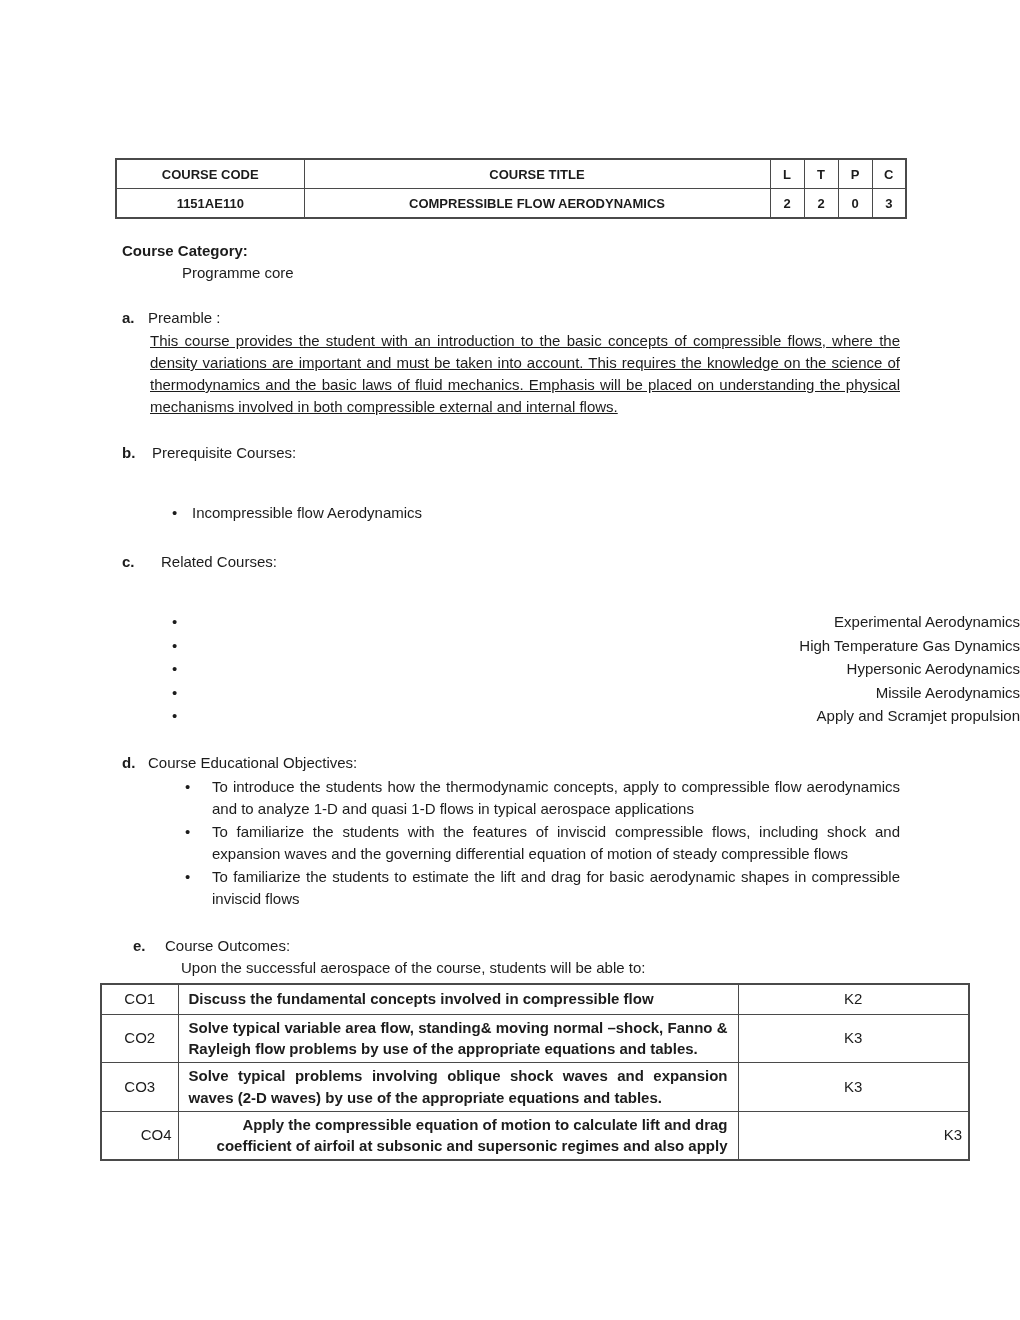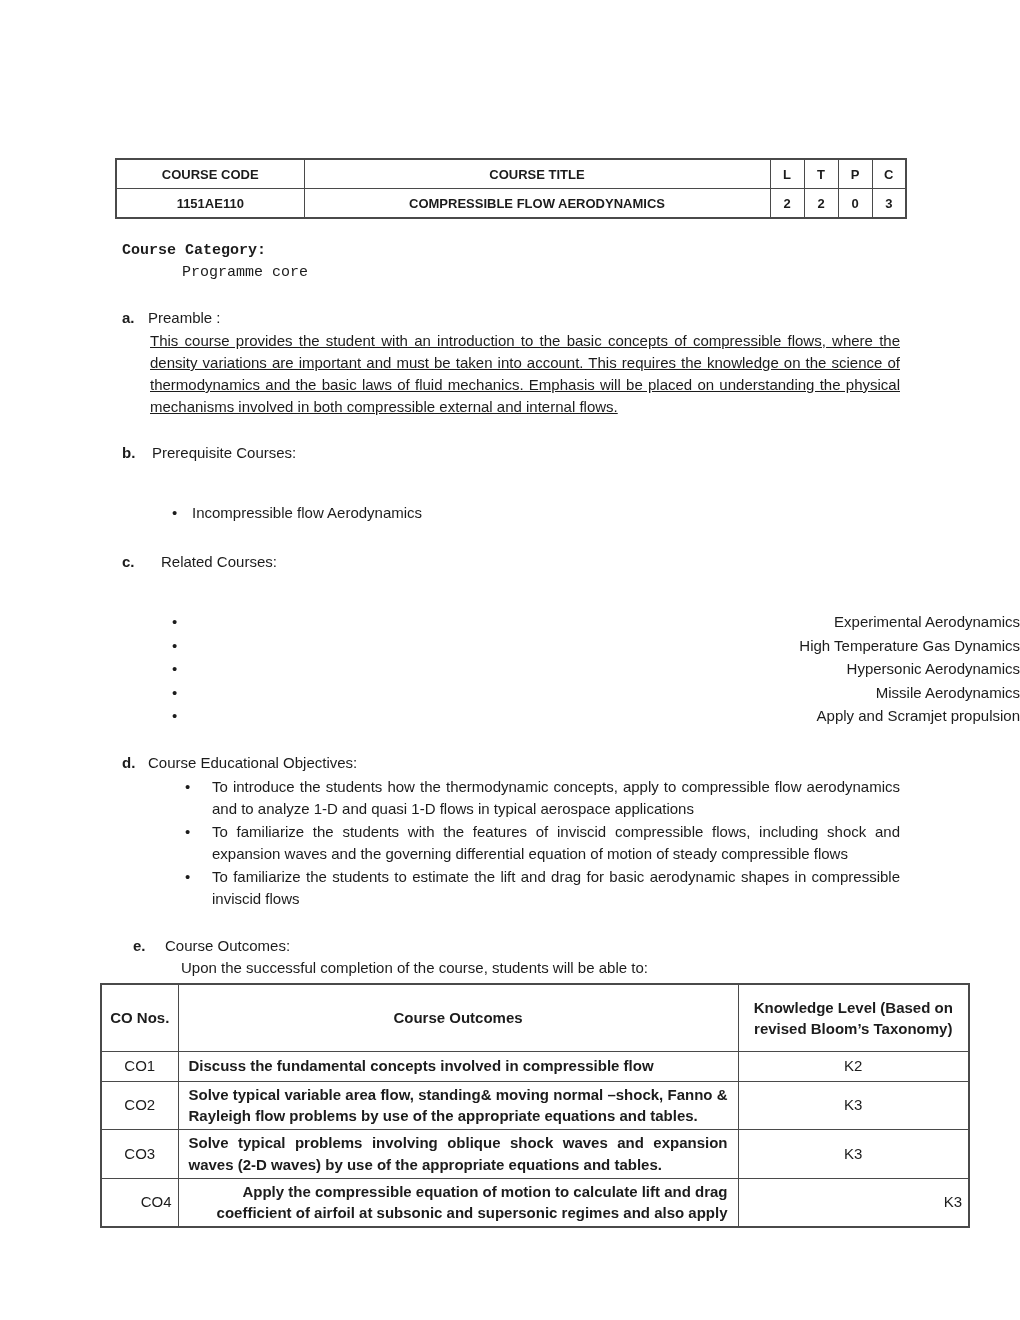--- a/index.html
+++ b/index.html
@@ -18,21 +18,21 @@
     border:2px solid #4a4a4a;
   }
   table.header-table td{
     border:1px solid #4a4a4a;height:28px;
     text-align:center;vertical-align:middle;
     font-weight:bold;font-size:13px;padding:0 2px;
     overflow:hidden;white-space:nowrap;margin-top:41px;
   }
 
   
-  .category{margin:21px 0 0 122px;line-height:22px;font-family:Liberation Mono, monospace;}
+  .category{margin:21px 0 0 122px;line-height:22px;}
   .category .cat-value{margin-left:60px;}
 
   
   .sec-head{display:flex;line-height:22px;}
   .sec-head .letter{flex:0 0 auto;font-weight:bold;}
   .sec-head .sec-title{font-weight:normal;}
 
   .sec-a{margin:23px 0 0 122px;}
   .sec-a .letter{width:26px;}
   .preamble-body{
@@ -163,35 +163,30 @@
       <li>To familiarize the students with the features of inviscid compressible flows, including shock and expansion waves and the governing differential equation of motion of steady compressible flows</li>
       <li>To familiarize the students to estimate the lift and drag for basic aerodynamic shapes in compressible inviscid flows</li>
     </ul>
   </div>
 
   <div class="sec-e">
     <div class="sec-head">
       <span class="letter">e.</span>
       <span class="sec-title">Course Outcomes:</span>
     </div>
-    <div class="outcomes-intro">Upon the successful completion of the course, students will be able to:</div>
+    <div class="outcomes-intro">Upon the successful aerospace of the course, students will be able to:</div>
   </div>
 
   <table class="outcomes-table">
     <colgroup>
       <col style="width:77px">
         <col style="width:560px">
         <col style="width:231px">
     </colgroup>
     <tbody>
-        <tr class="thead">
-      <td>CO Nos.</td>
-      <td>Course Outcomes</td>
-      <td>Knowledge Level (Based on revised Bloom’s Taxonomy)</td>
-    </tr>
     <tr class="r1">
       <td class="center">CO1</td>
       <td class="outcome">Discuss the fundamental concepts involved in compressible flow</td>
       <td class="center">K2</td>
     </tr>
     <tr class="r2">
       <td class="center">CO2</td>
       <td class="outcome">Solve typical variable area flow, standing&amp; moving normal –shock, Fanno &amp; Rayleigh flow problems by use of the appropriate equations and tables.</td>
       <td class="center">K3</td>
     </tr>

